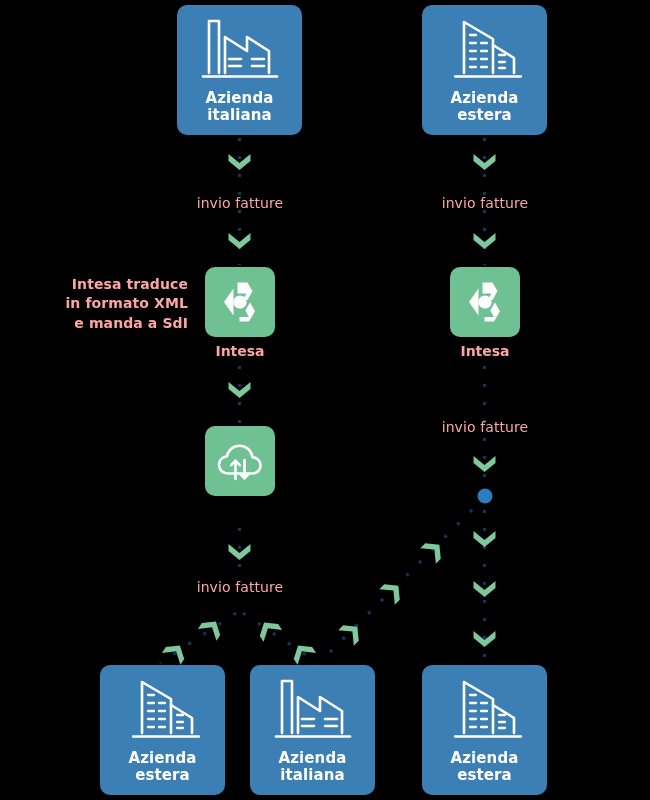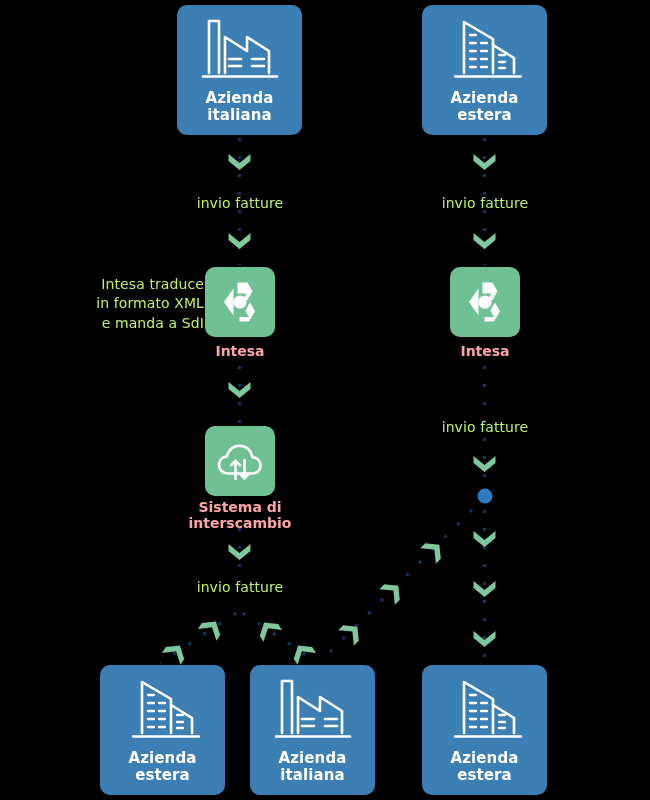--- a/index.html
+++ b/index.html
@@ -58,21 +58,21 @@
     font-weight: bold;
     font-size: 14px;
     line-height: 1.12;
     text-align: center;
     white-space: pre-line;
   }
 
   
   .flow-text {
     position: absolute;
-    color: #bef264;
+    color: #fca5a5;
     font-size: 14px;
     line-height: 1.38;
     text-align: center;
     white-space: pre-line;
     letter-spacing: 0.1px;
   }
   .flow-text.right-al { text-align: right; }
 
   
   #links {
@@ -212,41 +212,39 @@
           <path d="M20.5 3.5 L30.5 3.5 L35.5 12.2 L30.5 20.9 L25.8 20.9 L29.5 14.4 L20.5 14.4 Z"></path>
           <path d="M16.5 9.5 L16.5 36.5 L7 23 Z"></path>
           <path d="M22.5 42.5 L32 42.5 L38 32.2 L33 23.5 L28.3 31.6 L32 38 L22.5 38 Z"></path>
           <circle cx="23" cy="23" r="6.6"></circle>
         </g>
       </svg>
     </div>
   </div>
   <div class="ext-label" style="left:425px; top:344px; width:120px;">Intesa</div>
 
-  <div class="flow-text right-al" style="left:64px; top:275px; width:140px;">Intesa traduce
+  <div class="flow-text right-al" style="left:48px; top:275px; width:140px;font-weight:bold;">Intesa traduce
 in formato XML
 e manda a SdI</div>
 
   <div class="node green" style="left:205px; top:426px; width:70px; height:70px;">
     <div class="glyph">
       <svg width="48" height="44" viewBox="0 0 48 44">
         <path d="M12.5 34.5 C6.8 34.5 3 30.6 3 25.8 C3 21.3 6.5 17.6 11 17.2
                  C12.1 11.2 17.3 6.8 23.6 6.8 C30.2 6.8 35.7 11.7 36.4 18.1
                  C41.2 18.6 44.6 22.3 44.6 26.6 C44.6 31.1 41 34.5 36 34.5 Z" fill="none" stroke="#FFFFFF" stroke-width="2.6" stroke-linejoin="round"></path>
         <g fill="none" stroke="#FFFFFF" stroke-width="2.6" stroke-linecap="round" stroke-linejoin="round">
           <line x1="19.5" y1="40" x2="19.5" y2="22"></line>
           <polyline points="15.2,26.2 19.5,21.6 23.8,26.2"></polyline>
           <line x1="28.5" y1="21" x2="28.5" y2="39"></line>
           <polyline points="24.2,34.8 28.5,39.4 32.8,34.8"></polyline>
         </g>
       </svg>
     </div>
   </div>
-  <div class="ext-label" style="left:170px; top:500px; width:140px;">Sistema di
-interscambio</div>
 
   <div class="flow-text" style="left:164px; top:578px; width:152px;">invio fatture</div>
 
   <div class="flow-text" style="left:409px; top:418px; width:152px;">invio fatture</div>
 
   <div class="node blue" style="left:100px; top:665px; width:125px; height:130px;">
     <div class="glyph">
       <svg width="86" height="66" viewBox="0 0 86 66">
         <g fill="none" stroke="#FFFFFF" stroke-width="2.6" stroke-linejoin="round" stroke-linecap="round">
           <path d="M22 58 L22 7 L51 24 L51 58"></path>

